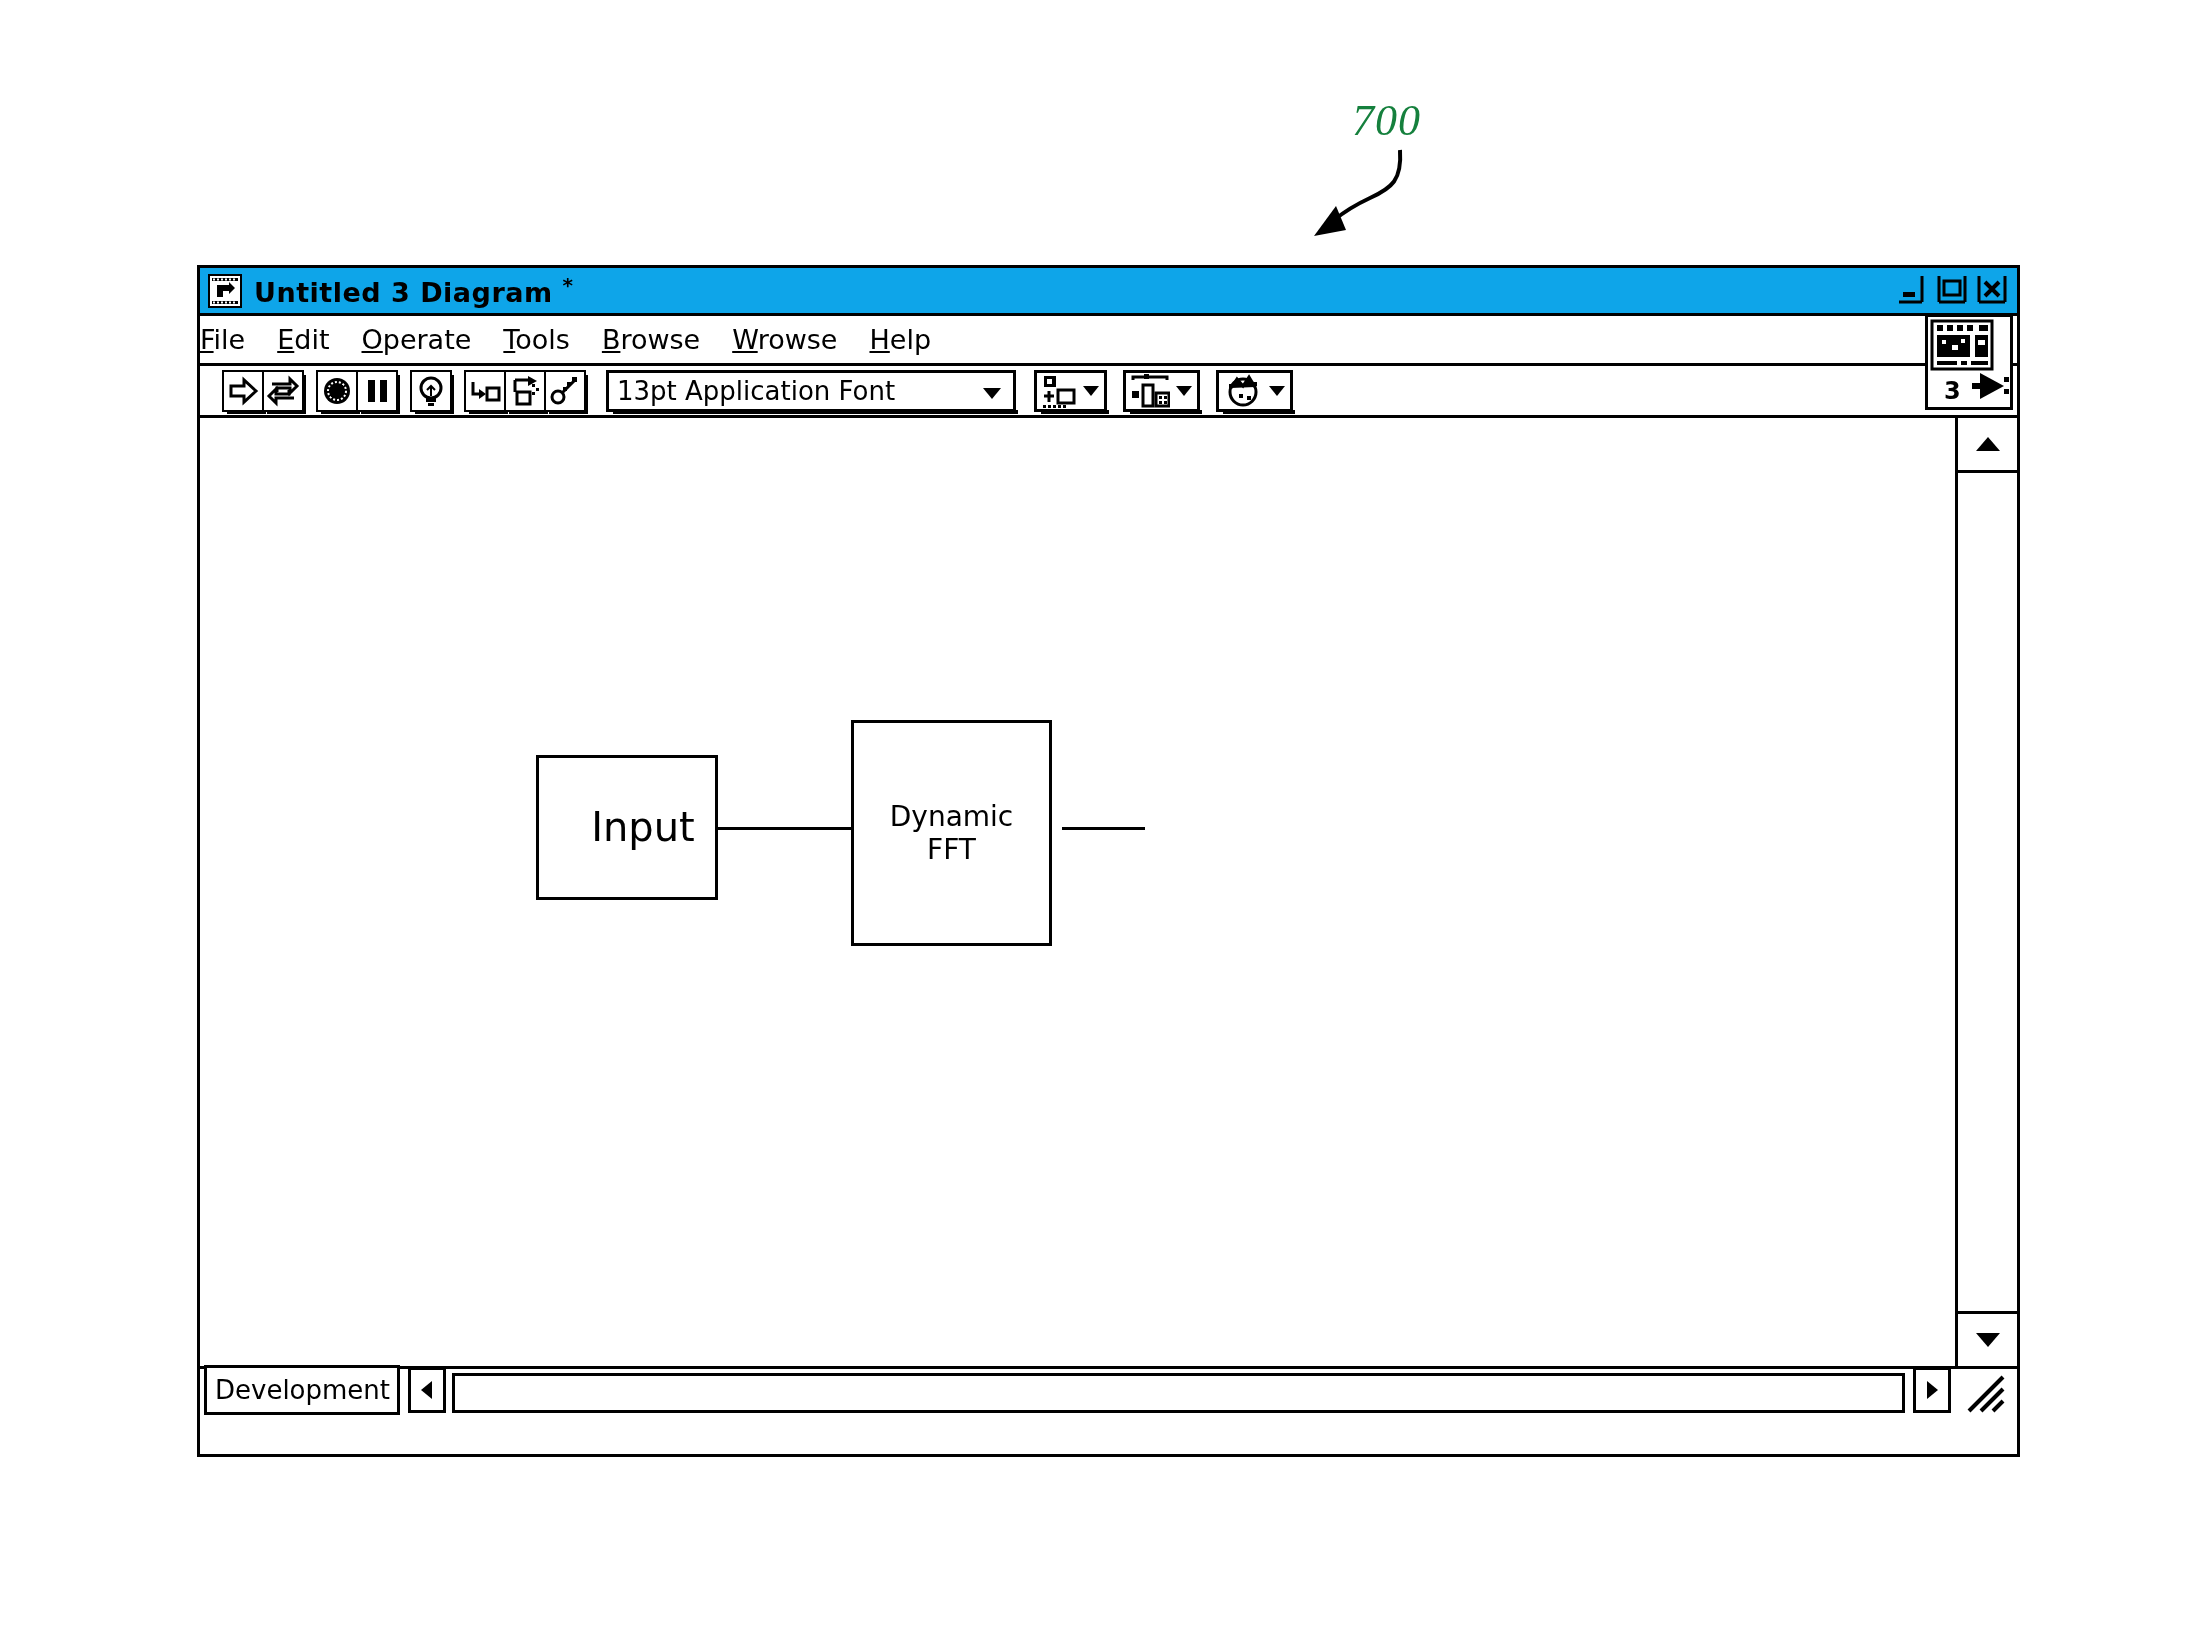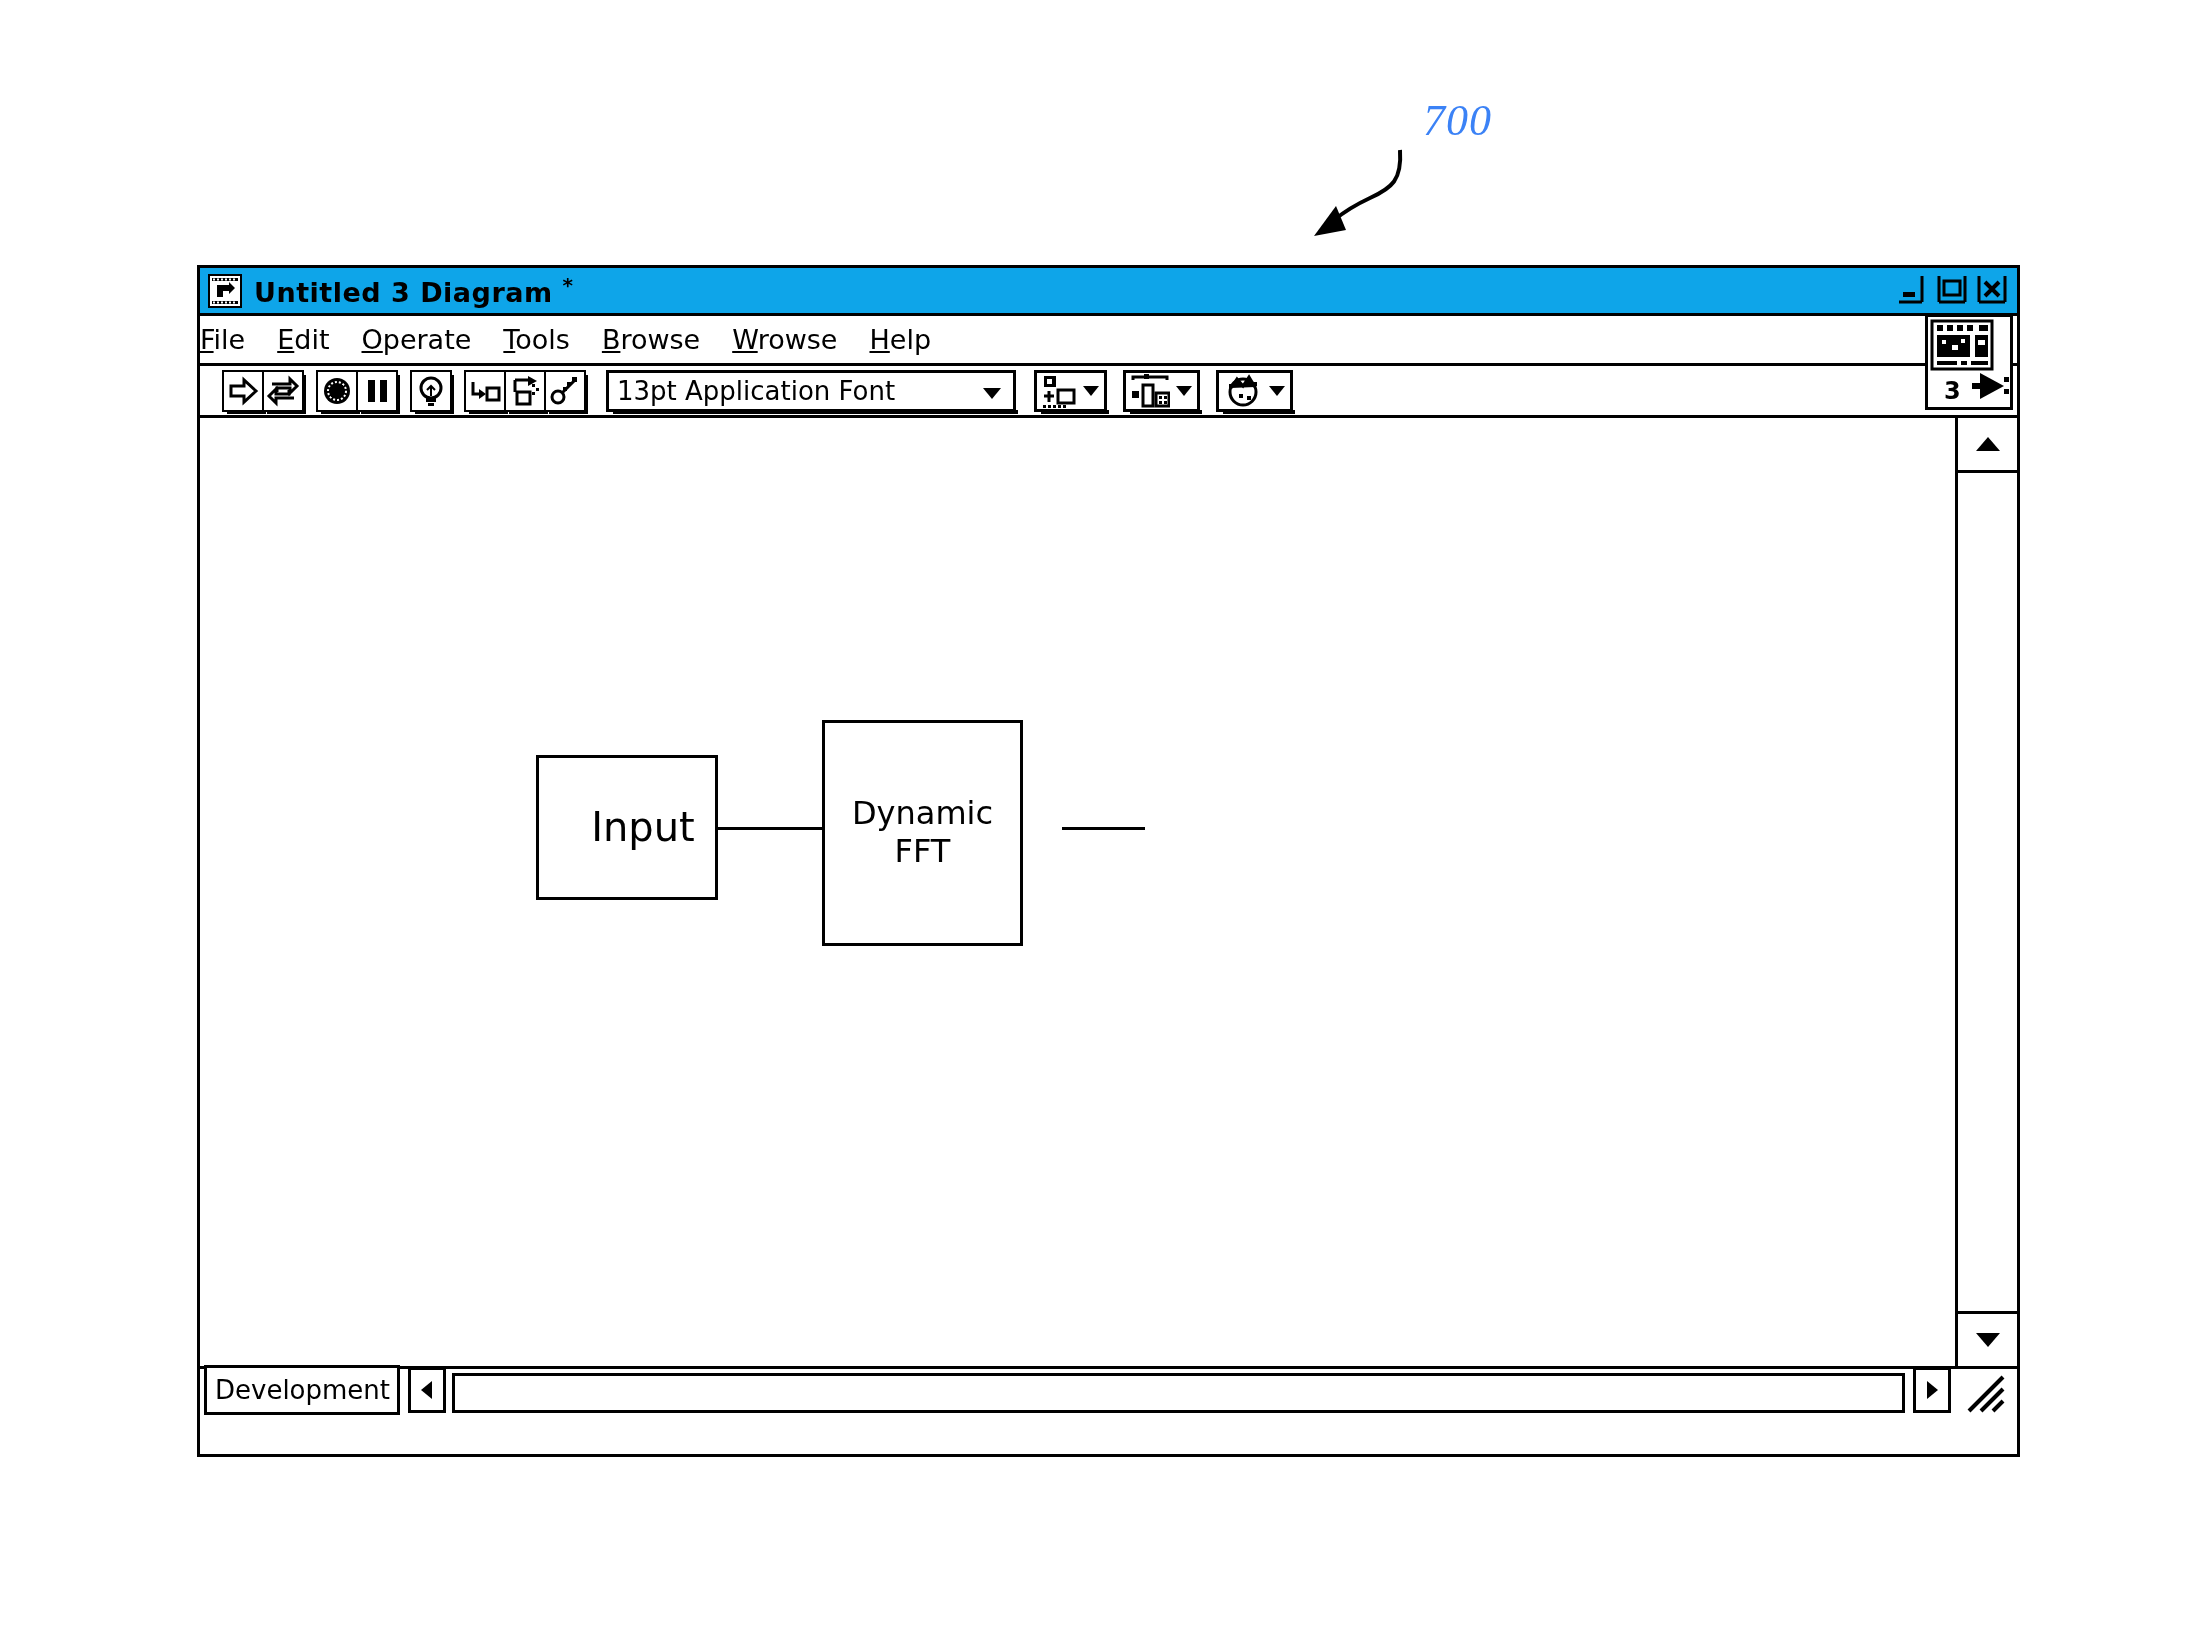--- a/index.html
+++ b/index.html
@@ -12,26 +12,26 @@
     width: 2211px;
     height: 1628px;
     position: relative;
     font-family: "Liberation Sans", sans-serif;
     overflow: hidden;
   }
 
   
   #callout-700 {
     position: absolute;
-    left: 1423px;
+    left: 1352px;
     top: 95px;
     font-family: "Liberation Serif", serif;
     font-style: italic;
     font-size: 44px;
-    color: #3b82f6;
+    color: #15803d;
     letter-spacing: 1px;
   }
   #callout-arrow {
     position: absolute;
     left: 1300px;
     top: 140px;
     width: 130px;
     height: 120px;
   }
 
@@ -254,23 +254,23 @@
     line-height: 1.18;
     cursor: default;
   }
   #node-input {
     left: 336px; top: 337px;
     width: 182px; height: 145px;
     font-size: 40px;
     padding-left: 32px;
   }
   #node-fft {
-    left: 622px; top: 302px;
+    left: 651px; top: 302px;
     width: 201px; height: 226px;
-    font-size: 32px;
+    font-size: 28px;
     align-items: center;
   }
   #node-output {
     left: 944px; top: 348px;
     width: 180px; height: 143px;
     font-size: 40px;
   }
   .wire {
     position: absolute;
     height: 3px;

